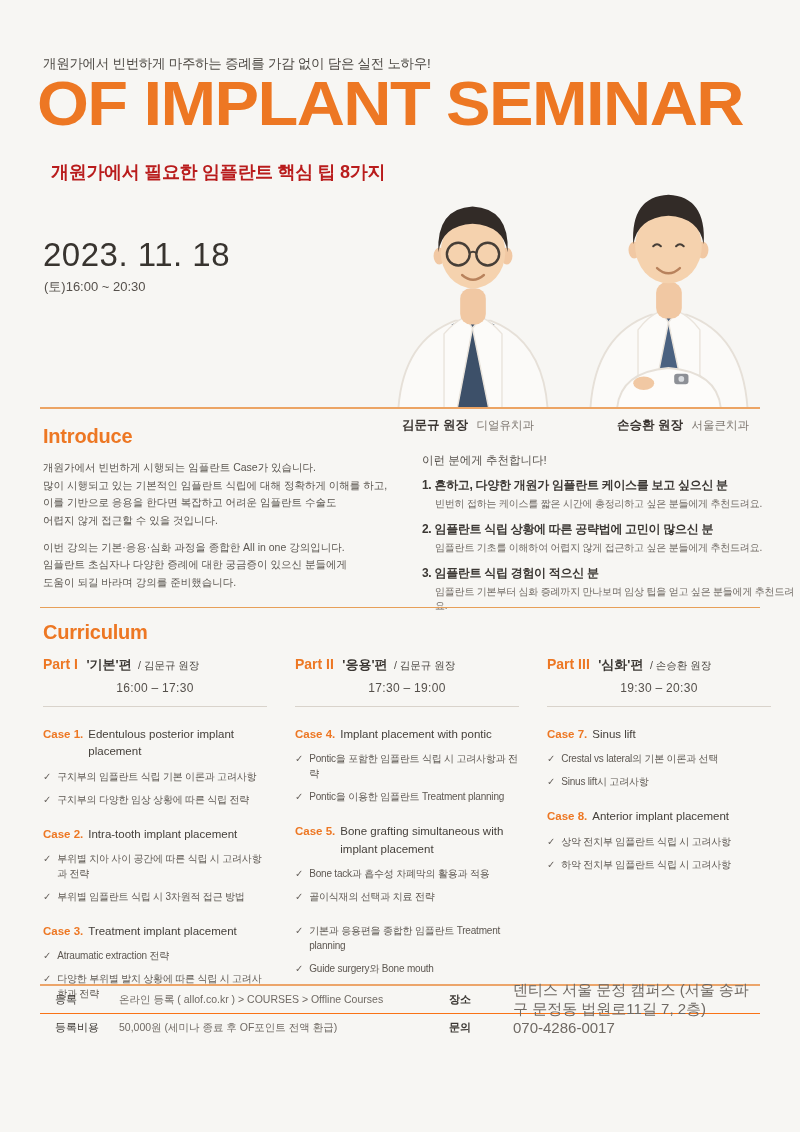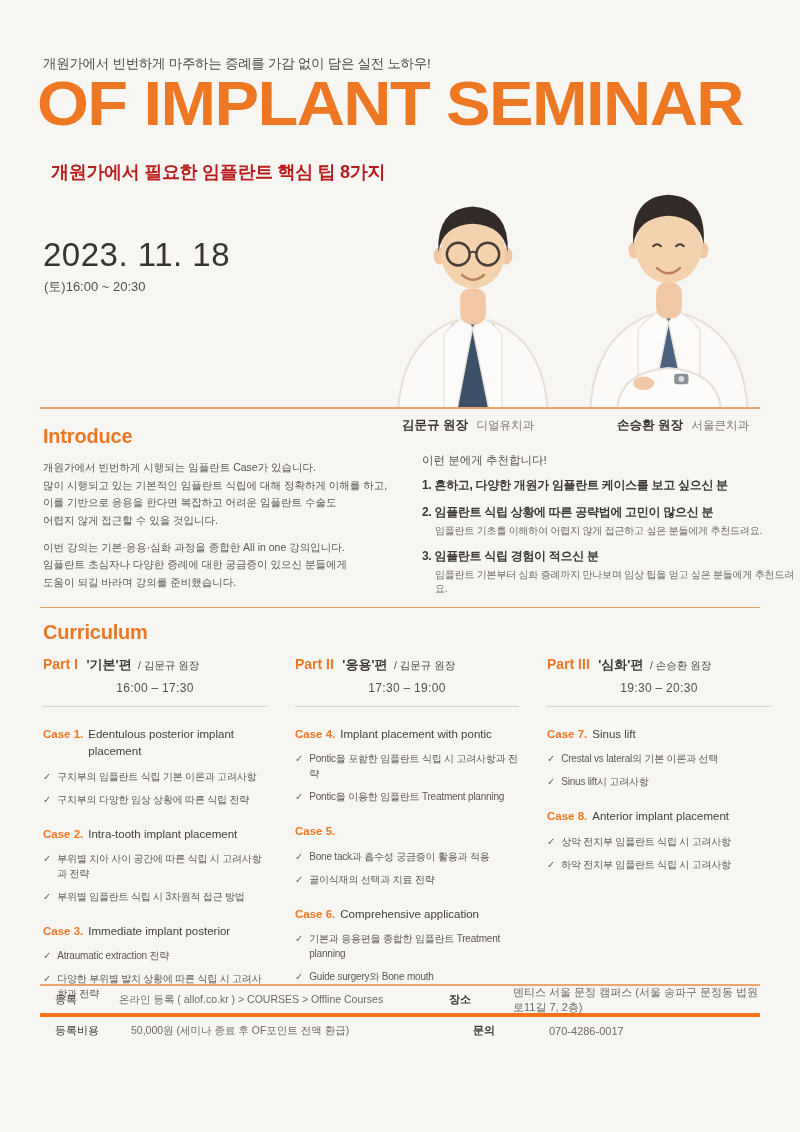--- a/index.html
+++ b/index.html
@@ -65,25 +65,25 @@
   .case-head{display:flex;gap:5px;font-size:11.5px;line-height:1.5;}
   .case-label{color:#ed7723;font-weight:bold;white-space:nowrap;}
   .case-title{color:#45403b;}
   .bullet{display:flex;gap:6px;font-size:10px;line-height:1.5;color:#5d5751;margin-top:8px;letter-spacing:-0.2px;}
   .chk{flex:0 0 auto;color:#6b6560;}
 
   
   .info-table{position:absolute;left:40px;right:40px;top:984px;
     border-top:2px solid #eca56a;border-bottom:1px solid #eca56a;}
   .info-row{display:flex;align-items:center;height:27px;}
-  .info-row + .info-row{border-top:4px solid #f97316;gap:12px;}
+  .info-row + .info-row{border-top:1px solid #f97316;}
   .info-label{flex:0 0 auto;width:64px;padding-left:15px;font-size:11px;font-weight:normal;color:#3b3733;}
   .info-value{flex:0 0 auto;width:330px;font-size:10.5px;color:#6f6963;}
   .info-label2{flex:0 0 auto;width:64px;font-size:11px;font-weight:bold;color:#3b3733;}
-  .info-value2{flex:1;font-size:11px;color:#6f6963;}
+  .info-value2{flex:1;font-size:15px;color:#6f6963;}
 
   
   .footer-brand{position:absolute;left:40px;top:1050px;display:flex;align-items:center;gap:12px;}
   .brand-text{font-family:"Liberation Serif","DejaVu Serif",serif;font-weight:bold;
     font-size:27px;color:#241d17;letter-spacing:1.5px;}
   .of-badge{position:absolute;left:706px;top:1045px;width:51px;height:51px;background:#404040;
     border-radius:50%;display:flex;align-items:center;justify-content:flex-start;}
   .of-text{color:#ffffff;font-weight:bold;font-size:17px;letter-spacing:0.5px;}
   .of-tm{position:absolute;left:757px;top:1093px;font-size:6px;color:#ed7723;font-weight:bold;}
 </style>
@@ -155,20 +155,21 @@
 어렵지 않게 접근할 수 있을 것입니다.</div>
     <div class="intro-para">이번 강의는 기본·응용·심화 과정을 종합한 All in one 강의입니다.
 임플란트 초심자나 다양한 증례에 대한 궁금증이 있으신 분들에게
 도움이 되길 바라며 강의를 준비했습니다.</div>
   </div>
 
   <div class="recommend">
     <div class="rec-title">이런 분에게 추천합니다!</div>
     <div class="rec-item">
       <div class="rec-item-title">1. 흔하고, 다양한 개원가 임플란트 케이스를 보고 싶으신 분</div>
+      <div class="rec-item-desc">빈번히 접하는 케이스를 짧은 시간에 총정리하고 싶은 분들에게 추천드려요.</div>
     </div>
     <div class="rec-item">
       <div class="rec-item-title">2. 임플란트 식립 상황에 따른 공략법에 고민이 많으신 분</div>
       <div class="rec-item-desc">임플란트 기초를 이해하여 어렵지 않게 접근하고 싶은 분들에게 추천드려요.</div>
     </div>
     <div class="rec-item">
       <div class="rec-item-title">3. 임플란트 식립 경험이 적으신 분</div>
       <div class="rec-item-desc">임플란트 기본부터 심화 증례까지 만나보며 임상 팁을 얻고 싶은 분들에게 추천드려요.</div>
     </div>
   </div>
@@ -213,21 +214,21 @@
           </div>
         <div class="bullet">
             <span class="chk">✓</span>
             <span>부위별 임플란트 식립 시 3차원적 접근 방법</span>
           </div>
       </div>
 
       <div class="case">
         <div class="case-head">
           <span class="case-label">Case 3.</span>
-          <span class="case-title">Immediate implant posterior</span>
+          <span class="case-title">Treatment implant placement</span>
         </div>
         <div class="bullet">
             <span class="chk">✓</span>
             <span>Atraumatic extraction 전략</span>
           </div>
         <div class="bullet">
             <span class="chk">✓</span>
             <span>다양한 부위별 발치 상황에 따른 식립 시 고려사항과 전략</span>
           </div>
       </div>
@@ -253,36 +254,33 @@
           </div>
         <div class="bullet">
             <span class="chk">✓</span>
             <span>Pontic을 이용한 임플란트 Treatment planning</span>
           </div>
       </div>
 
       <div class="case">
         <div class="case-head">
           <span class="case-label">Case 5.</span>
-        </div>
-        <div class="bullet">
-            <span class="chk">✓</span>
-            <span>Bone tack과 흡수성 궁금증이 활용과 적용</span>
+          <span class="case-title">Bone grafting simultaneous with implant placement</span>
+        </div>
+        <div class="bullet">
+            <span class="chk">✓</span>
+            <span>Bone tack과 흡수성 차폐막의 활용과 적용</span>
           </div>
         <div class="bullet">
             <span class="chk">✓</span>
             <span>골이식재의 선택과 치료 전략</span>
           </div>
       </div>
 
       <div class="case">
-        <div class="case-head">
-          <span class="case-label">Case 6.</span>
-          <span class="case-title">Comprehensive application</span>
-        </div>
         <div class="bullet">
             <span class="chk">✓</span>
             <span>기본과 응용편을 종합한 임플란트 Treatment planning</span>
           </div>
         <div class="bullet">
             <span class="chk">✓</span>
             <span>Guide surgery와 Bone mouth</span>
           </div>
       </div>
     </div>

